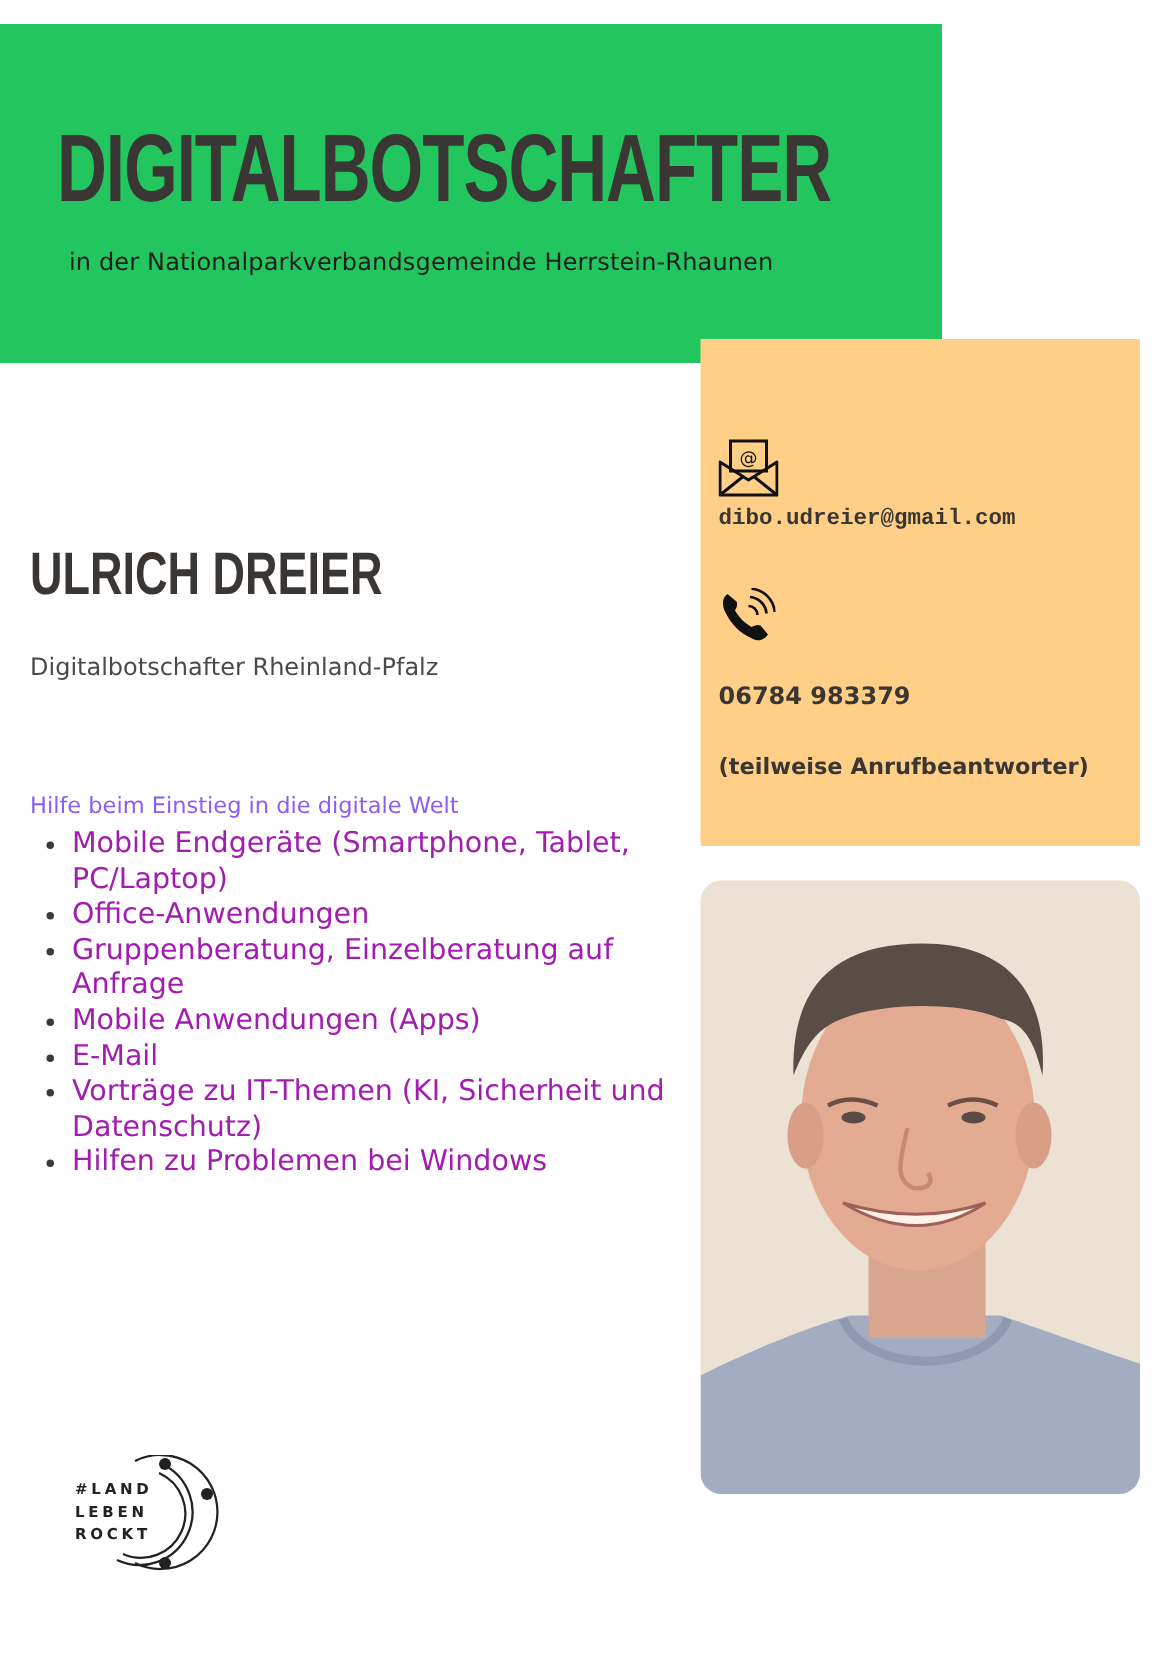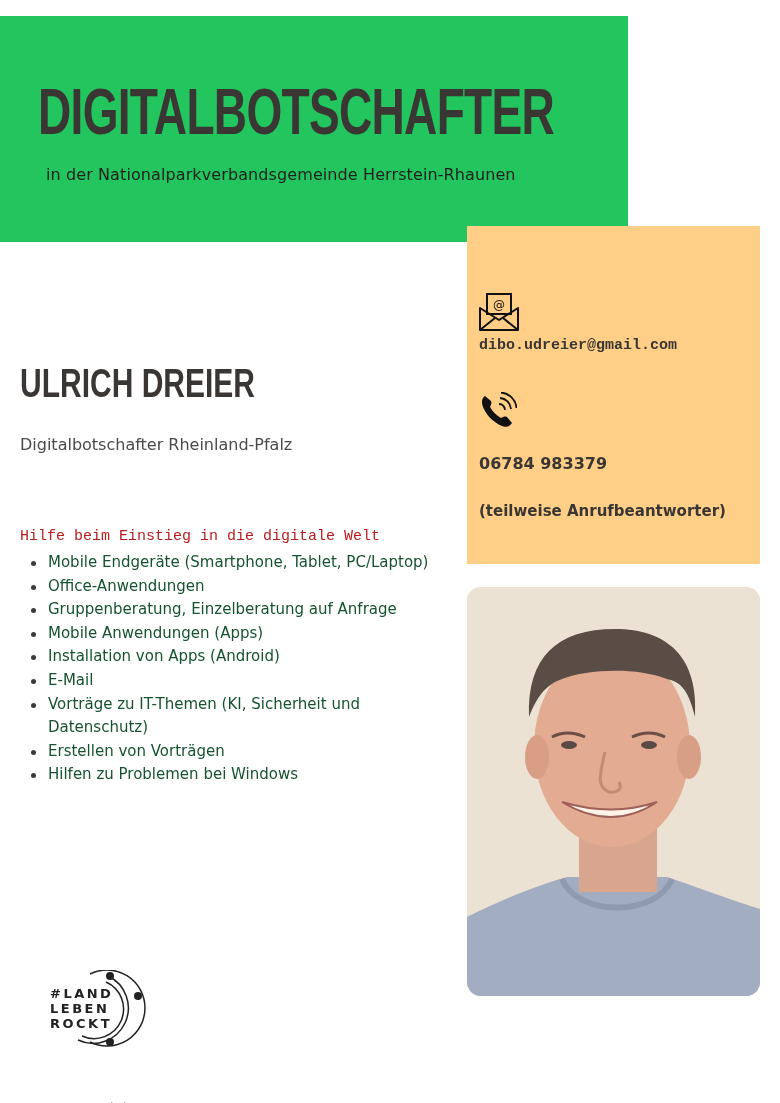--- a/index.html
+++ b/index.html
@@ -10,27 +10,27 @@
   .panel{position:absolute;left:467px;top:226px;width:293px;height:338px;background:#ffcf87;}
   .icon{position:absolute;}
   .mail-icon{left:479px;top:292px;width:40px;height:40px;}
   .phone-icon{left:479px;top:392px;width:38px;height:38px;}
   .contact{position:absolute;left:479px;font-weight:bold;font-size:15px;color:#3a3633;white-space:nowrap;}
   .email{top:337px;font-family:Liberation Mono, monospace;}
   .phone{top:434px;font-size:16px;margin-top:20px;}
   .phone-note{top:459px;margin-top:43px;}
   .name{position:absolute;left:20px;top:360px;font-family:"Liberation Sans",sans-serif;font-weight:bold;font-size:40px;color:#3a3633;transform:scaleX(0.75);transform-origin:left top;line-height:46px;white-space:nowrap;}
   .role{position:absolute;left:20px;top:435px;font-size:16px;color:#4a4a4a;white-space:nowrap;}
-  .help-intro{position:absolute;left:20px;top:528px;font-size:15px;color:#b91c1c;white-space:nowrap;font-family:Liberation Mono, monospace;}
+  .help-intro{position:absolute;left:20px;top:528px;font-size:15px;color:#8b5cf6;white-space:nowrap;}
   ul.services{position:absolute;left:28px;top:551px;margin:0;padding:0;list-style:none;width:420px;}
-  ul.services li{position:relative;padding-left:20px;font-size:15px;line-height:23.6px;color:#14532d;}
+  ul.services li{position:relative;padding-left:20px;font-size:19px;line-height:23.6px;color:#a21caf;}
   ul.services li::before{content:"";position:absolute;left:3px;top:10px;width:5px;height:5px;border-radius:50%;background:#3a3a3a;}
   .photo{position:absolute;left:467px;top:587px;width:293px;height:409px;border-radius:14px;overflow:hidden;background:#ede3d6;}
   .logo{position:absolute;left:48px;top:970px;width:100px;height:80px;}
-  .logo-text{position:absolute;left:50px;top:986px;font-family:"DejaVu Sans",sans-serif;font-weight:bold;font-size:13px;line-height:15px;letter-spacing:2.5px;color:#222;}
+  .logo-text{position:absolute;left:50px;top:986px;font-family:"DejaVu Sans",sans-serif;font-weight:bold;font-size:10px;line-height:15px;letter-spacing:2.5px;color:#222;}
   .logo-url{position:absolute;left:98px;top:1062px;font-size:8px;color:#555;margin-top:40px;}
 </style>
 </head>
 <body>
 
 <div class="header">
   <div class="title">DIGITALBOTSCHAFTER</div>
   <div class="subtitle">in der Nationalparkverbandsgemeinde Herrstein-Rhaunen</div>
 </div>
 
@@ -55,24 +55,22 @@
 
 <div class="name">ULRICH DREIER</div>
 <div class="role">Digitalbotschafter Rheinland-Pfalz</div>
 
 <div class="help-intro">Hilfe beim Einstieg in die digitale Welt</div>
 <ul class="services">
   <li>Mobile Endgeräte (Smartphone, Tablet, PC/Laptop)</li>
   <li>Office-Anwendungen</li>
   <li>Gruppenberatung, Einzelberatung auf Anfrage</li>
   <li>Mobile Anwendungen (Apps)</li>
-  <li>Installation von Apps (Android)</li>
   <li>E-Mail</li>
   <li>Vorträge zu IT-Themen (KI, Sicherheit und Datenschutz)</li>
-  <li>Erstellen von Vorträgen</li>
   <li>Hilfen zu Problemen bei Windows</li>
 </ul>
 
 <div class="photo" title="Portrait photo of Ulrich Dreier">
   <svg width="293" height="409" viewBox="0 0 293 409">
     <rect width="293" height="409" fill="#ece2d4"></rect>
     <path d="M0 330 C40 310 80 295 100 290 L200 290 C230 300 270 315 293 322 L293 409 L0 409 Z" fill="#a2adc2"></path>
     <path d="M95 292 C110 330 190 330 205 292" fill="none" stroke="#8f9ab0" stroke-width="6"></path>
     <rect x="112" y="230" width="78" height="75" fill="#d8a58e"></rect>
     <ellipse cx="145" cy="160" rx="78" ry="100" fill="#e2ab92"></ellipse>

